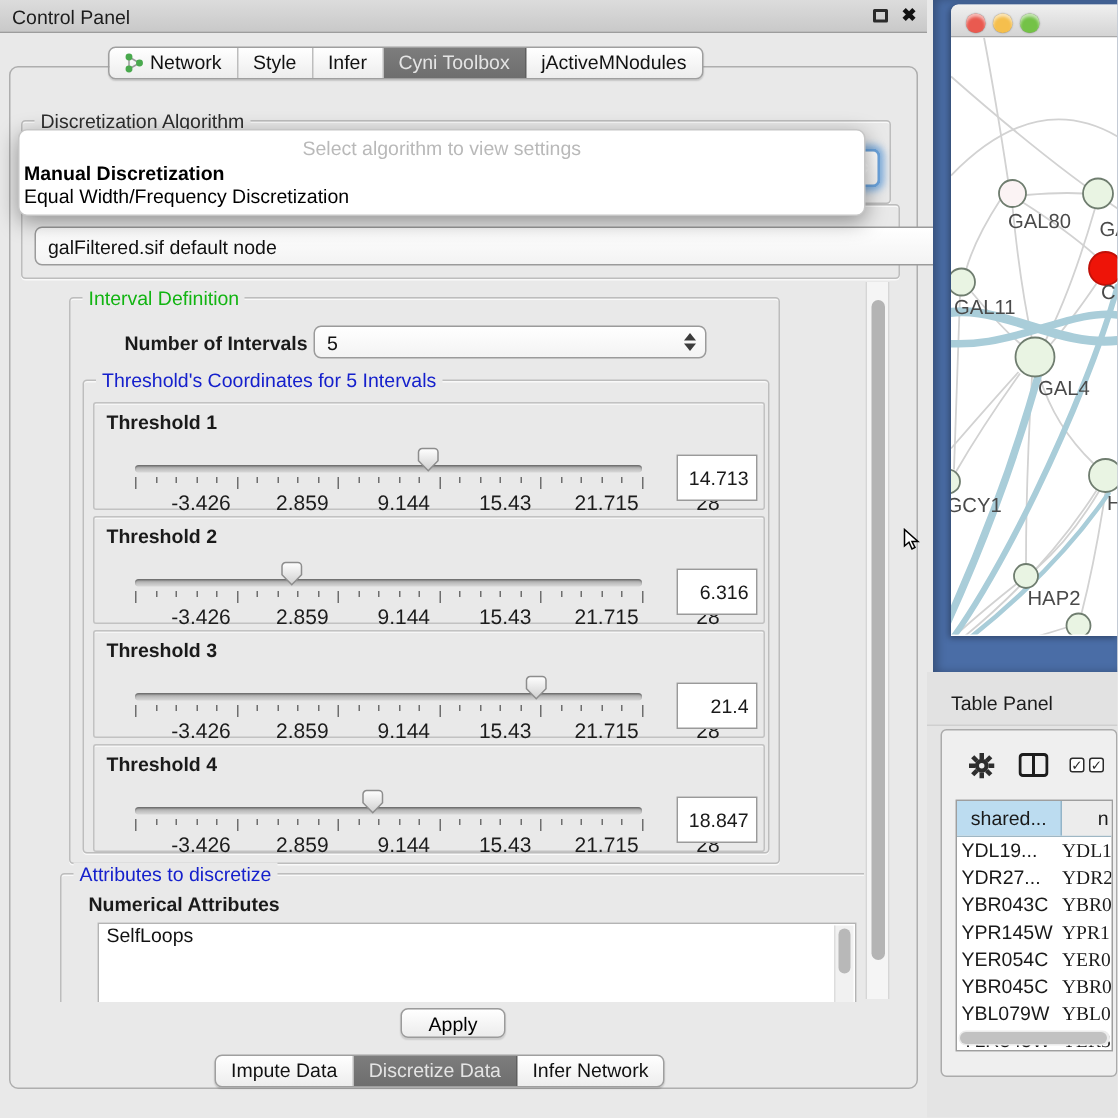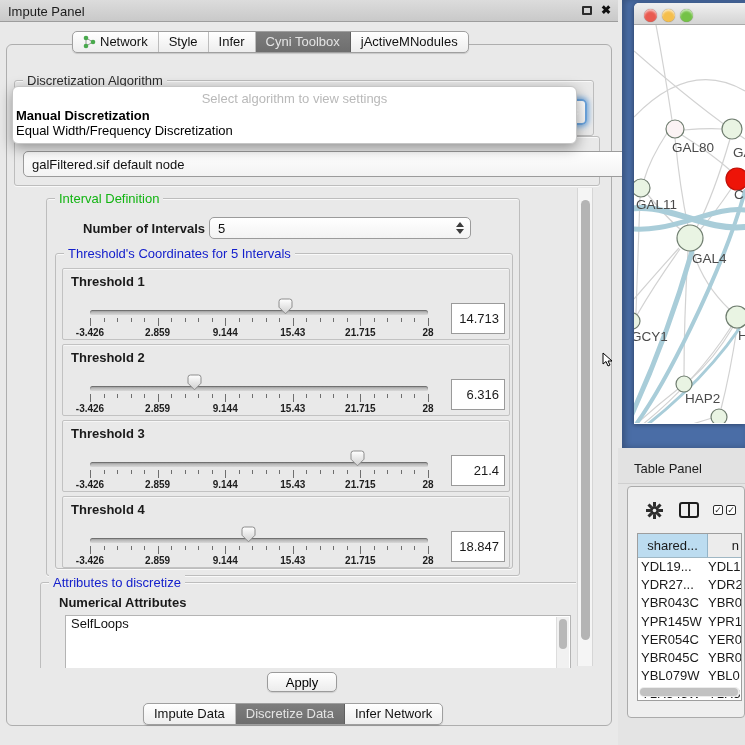--- a/index.html
+++ b/index.html
@@ -63,21 +63,21 @@
   .th-row { position:absolute; left:6px; width:448px; height:72px;
     border:1px solid #c2c2c2; border-radius:2px; background:#e9e9e9;
     box-shadow:inset 0 1px 0 rgba(255,255,255,.6); }
   .th-label { position:absolute; left:8px; top:5px; font-weight:bold; font-size:13px; }
   .th-track { position:absolute; left:27px; top:41px; width:338px; height:5px; border-radius:3px;
     background:linear-gradient(#9f9f9f,#d9d9d9); box-shadow:inset 0 1px 1px rgba(0,0,0,.35); }
   .th-handle { position:absolute; top:-12px; width:15px; height:17px; }
   .th-ticks { position:absolute; left:27px; top:49px; width:338px; height:9px; }
   .tick { position:absolute; top:0; width:1px; background:#6e6e6e; }
   .th-scale { position:absolute; left:27px; top:58px; width:338px; height:12px; }
-  .scale-lab { position:absolute; transform:translateX(-50%); font-size:10px; font-weight:bold; color:#1c1c1c; white-space:nowrap; }
+  .scale-lab { position:absolute; transform:translateX(-50%); font-size:14px; font-weight:normal; color:#1c1c1c; white-space:nowrap;margin-left:44px; }
   .th-value { position:absolute; left:388px; top:34px; width:54px; height:31px; background:#fff;
     border:1px solid #9a9a9a; font-size:13px; text-align:right; line-height:29px; padding-right:5px; }
 
   
   .attr-list { position:absolute; background:#fff; border:1px solid #b4b4b4; overflow:hidden; }
   .attr-item { height:16px; line-height:16px; padding-left:5px; font-size:13px; color:#111; }
   .list-scroll { position:absolute; right:1px; top:1px; width:13px; bottom:1px; background:#f1f1f1; border-left:1px solid #ddd; }
   .list-thumb { position:absolute; left:2px; top:2px; width:8px; height:30px; border-radius:4px; background:#b8b8b8; }
 
   .push-btn { position:absolute; background:linear-gradient(#ffffff,#ececec);
@@ -103,29 +103,29 @@
   .chk { width:10px; height:10px; border:1px solid #2c2c2c; border-radius:2px; font-size:9px;
     line-height:9px; text-align:center; color:#2c2c2c; background:#fff; }
   .tp-table { position:absolute; left:9px; top:46px; width:105px; height:168px; background:#fff;
     border:1px solid #9e9e9e; overflow:hidden; }
   .tp-header { display:flex; height:24px; border-bottom:1px solid #9fb7c4; }
   .tp-hc { font-size:13px; line-height:23px; text-align:center; overflow:hidden; white-space:nowrap; }
   .tp-hc.c1 { width:70px; background:#bcdcf0; border-right:1px solid #93b4c8; }
   .tp-hc.c2 { flex:1; background:#ececec; text-align:right; padding-right:2px; }
   .tp-row { display:flex; height:18.2px; font-size:13px; line-height:18px; white-space:nowrap; }
   .tp-c1 { width:70px; padding-left:3px; overflow:hidden; }
-  .tp-c2 { flex:1; overflow:hidden; }
+  .tp-c2 { flex:1; overflow:hidden;font-family:Liberation Serif, serif; }
   .hscroll { position:absolute; left:1px; bottom:3px; width:101px; height:10px; background:#ececec; border-radius:5px; }
   .hthumb { position:absolute; left:1px; top:1px; width:98px; height:8px; border-radius:4px; background:#c2c2c2; }
 </style>
 </head>
 <body>
 
 <div class="abs titlebar">
-  <span class="title">Impute Panel</span>
+  <span class="title">Control Panel</span>
   <span class="win-float"></span>
   <span class="win-close">✖</span>
 </div>
 
 <div class="abs seg-group" style="left:72px; top:31px; z-index:5;" id="top-tabs">
     <div class="seg">
       <svg width="13" height="14" viewBox="0 0 13 14">
         <line x1="3" y1="3" x2="10" y2="7" stroke="#9a9a9a"></line>
         <line x1="3" y1="11" x2="10" y2="7" stroke="#9a9a9a"></line>
         <line x1="3" y1="3" x2="3" y2="11" stroke="#9a9a9a"></line>

